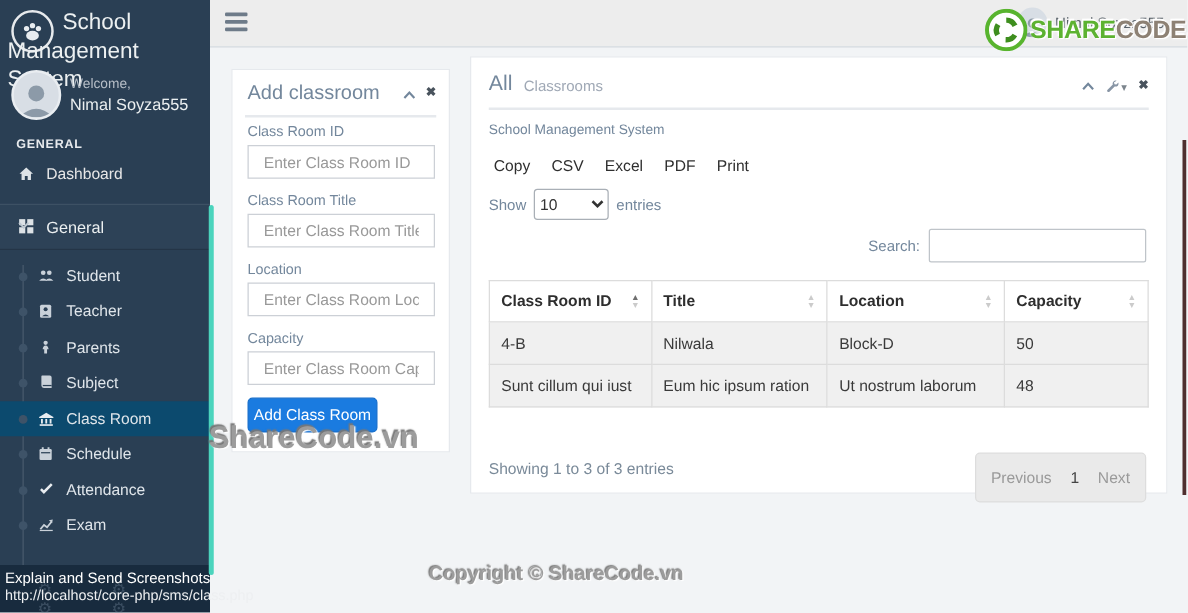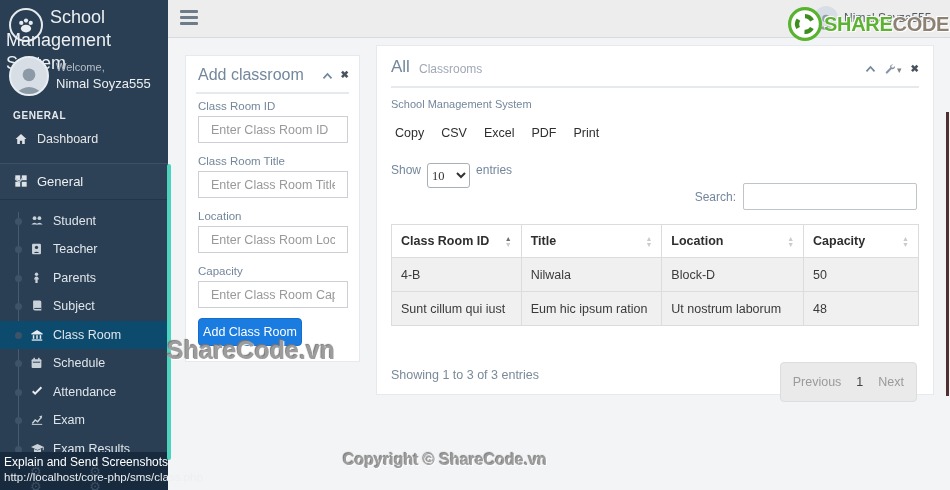--- a/index.html
+++ b/index.html
@@ -61,21 +61,21 @@
   .btn-primary { position:absolute; left:12px; top:262px; width:104px; height:28px; background:#1A7BE0; color:#fff; border:1px solid #166ECB; border-radius:4px; font-size:12.5px; font-family:"Liberation Sans",sans-serif; cursor:pointer; }
 
   .t-title-strong { position:absolute; left:14px; top:11px; font-size:17px; color:#73879C; }
   .t-title-light { position:absolute; left:42px; top:16px; font-size:12px; color:#9FA8B5; }
   .t-divider { position:absolute; left:14px; right:14px; top:40px; border-bottom:2px solid #E6E9ED; }
   .t-subtitle { position:absolute; left:14px; top:52px; font-size:11px; color:#73879C; }
   .export-row { position:absolute; left:18px; top:80px; display:flex; gap:17px; }
   .export-btn { font-size:12.5px; color:#2F2F2F; cursor:pointer; }
   .show-row { position:absolute; left:14px; top:105px; display:flex; align-items:center; gap:6px; }
   .show-row .txt { font-size:12px; color:#73879C; }
-  .entries-select { width:43px; height:25px; border:1px solid #A9AFB6; border-radius:3px; font-size:12.5px; font-family:Liberation Serif, serif; color:#333; background:#fff;margin-top:12px; }
+  .entries-select { width:60px; height:25px; border:1px solid #A9AFB6; border-radius:3px; font-size:12.5px; font-family:Liberation Sans, sans-serif; color:#333; background:#fff; }
   .search-row { position:absolute; right:16px; top:137px; display:flex; align-items:center; gap:7px; }
   .search-row .txt { font-size:12px; color:#73879C; }
   .search-input { width:174px; height:27px; border:1px solid #BFC4C9; border-radius:2px; padding:0 6px; font-size:12.5px; font-family:"Liberation Sans",sans-serif; }
 
   .dt { position:absolute; left:14px; top:178px; width:528px; border-collapse:collapse; }
   .dt th, .dt td { border:1px solid #DCDCDC; padding:8px 9px; font-size:12.5px; text-align:left; }
   .dt th { color:#2E2E2E; font-weight:bold; height:33px; cursor:pointer; background:#fff; }
   .dt td { color:#3A3A3A; height:34px; }
   .dt tr.stripe td { background:#F0F0F0; }
   .sort { float:right; display:inline-flex; flex-direction:column; line-height:5.5px; font-size:7px; color:#CBCBCB; margin-top:2px; }
@@ -233,31 +233,20 @@
   <div class="subitem" style="top:406px">
     <span class="dot"></span>
     <span class="ico">
       <svg width="14" height="13" viewBox="0 0 16 16">
           <polyline points="2.2,12.8 5.8,8.6 8.8,10.8 13.2,5.4" fill="none" stroke="#C9D1D9" stroke-width="1.8"></polyline>
           <path d="M10.6 4 L14.4 3.2 13.8 7 Z" fill="#C9D1D9"></path>
           <rect x="1.6" y="13.4" width="12.8" height="1.2" fill="#C9D1D9"></rect>
         </svg>
     </span>
     <span class="lbl">Exam</span>
-  </div>
-  <div class="subitem" style="top:435px">
-    <span class="dot"></span>
-    <span class="ico">
-      <svg width="15" height="13" viewBox="0 0 16 14" fill="#C9D1D9">
-          <path d="M1 5.4 L8 2.2 15 5.4 8 8.6 Z"></path>
-          <path d="M4.2 7.5 V10.2 C4.2 11.6 11.8 11.6 11.8 10.2 V7.5 L8 9.2 Z"></path>
-          <rect x="13.7" y="5.4" width="1" height="3.4"></rect>
-        </svg>
-    </span>
-    <span class="lbl">Exam Results</span>
   </div>
 
   <div class="side-footer">
     <span class="footer-gears"></span>
     <div class="status-line1">Explain and Send Screenshots</div>
     <div class="status-line2">http://localhost/core-php/sms/class.php</div>
   </div>
 </div>
 <div class="side-scrollbar"></div>
 

